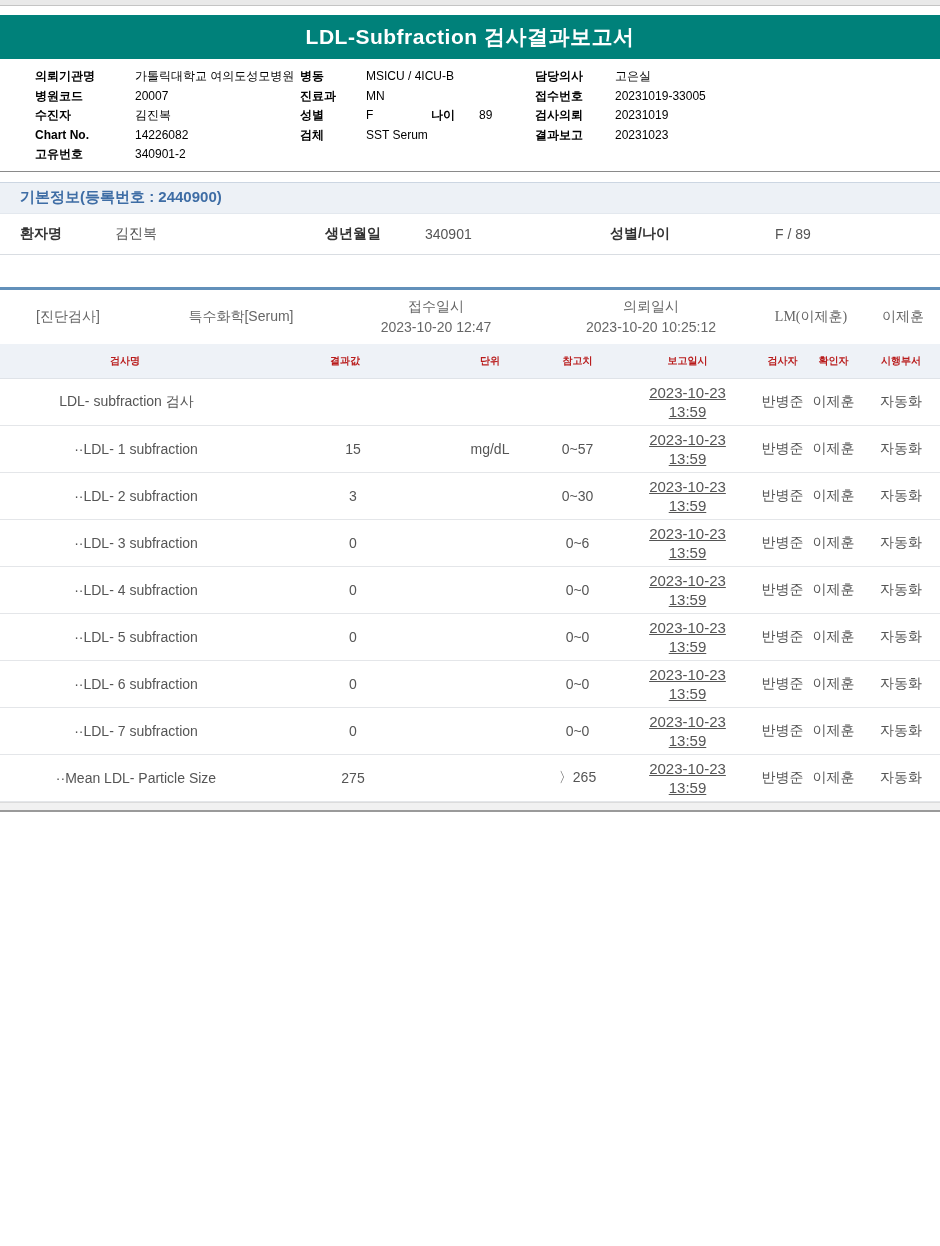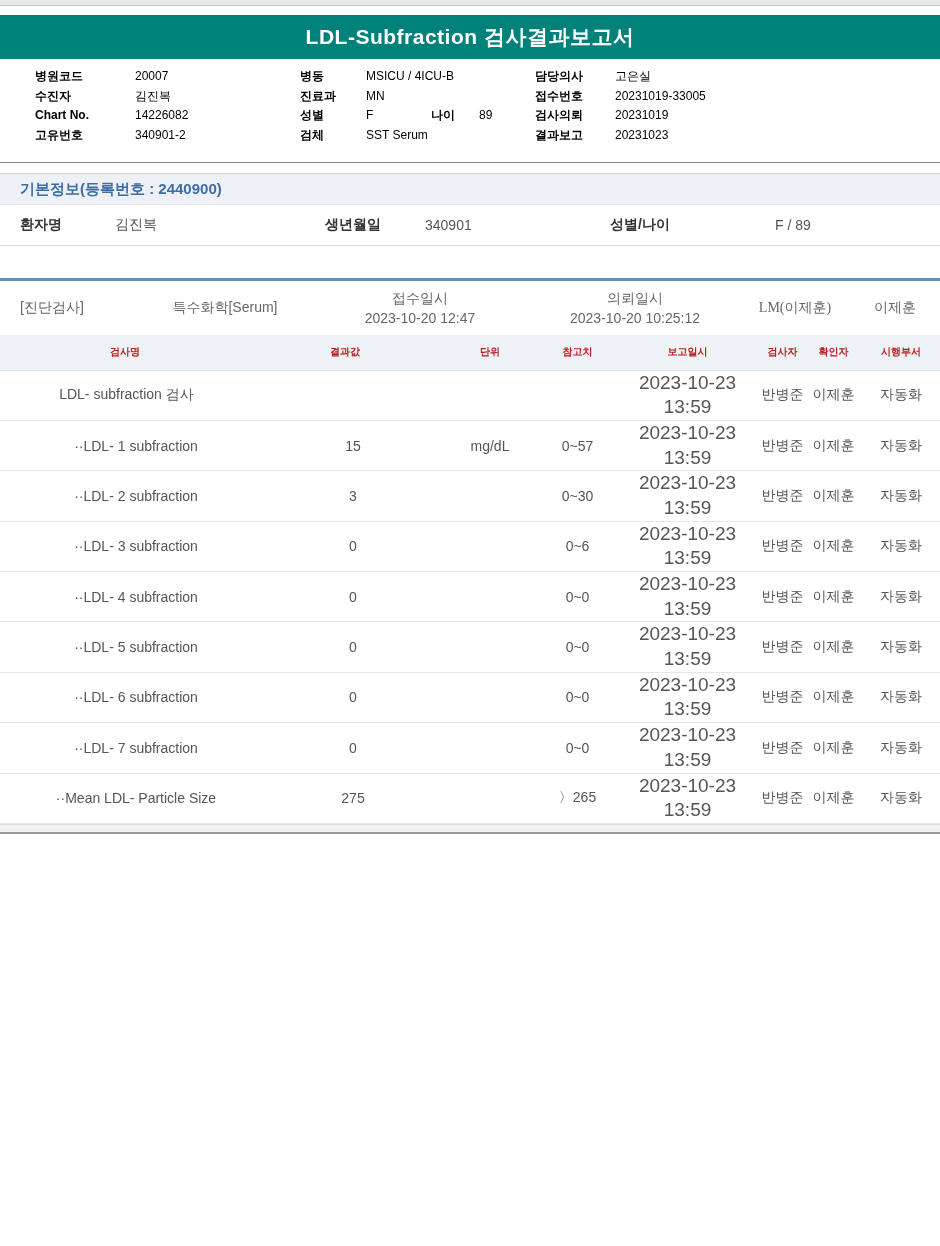--- a/index.html
+++ b/index.html
@@ -55,21 +55,21 @@
   }
   .bi-row.r1 { min-height: 60px; }
   .bi-row.r2 { min-height: 41px; }
   .bi-label { font-weight: bold; color: #333; }
   .bi-value { color: #555; }
 
   
   .exam-bar {
     margin-top: 32px; border-top: 3px solid #6290ba;
     display: flex; align-items: center; min-height: 57px;
-    font-size: 14px; color: #666;
+    font-size: 14px; color: #666; padding-left: 16px;
   }
   .ex-cat { width: 140px; padding-left: 20px; }
   .ex-group { width: 170px; text-align: center; }
   .ex-receipt { width: 220px; text-align: center; line-height: 1.45; }
   .ex-request { width: 210px; text-align: center; line-height: 1.45; }
   .ex-lab { width: 110px; text-align: center; font-family: Liberation Serif, serif; }
   .ex-approver { flex: 1; text-align: center; }
   .ex-dt { display: block; }
 
   
@@ -79,21 +79,21 @@
     height: 35px; text-align: center; font-size: 10px;
     border-bottom: 1px solid #dfe3e8;
   }
   table.results tbody td {
     height: 47px; border-bottom: 1px solid #e4e6e9; color: #555;
     vertical-align: middle; text-align: center;
   }
   td.c-name { text-align: left; padding-left: 22px; }
   tr.level0 td.c-name { padding-left: 3px; }
   td.c-result { text-align: left; padding-left: 16px; }
-  td.c-report { line-height: 1.3; font-size: 19px; }
+  td.c-report { line-height: 1.3; font-size: 15px; text-decoration: underline; }
   .rep-line { display: block; }
 
   
   .bottom-strip {
     height: 10px; background: #f1f1f1;
     border-top: 1px solid #dcdcdc; border-bottom: 2px solid #9a9a9a;
   }
 </style>
 </head>
 <body>
@@ -101,20 +101,24 @@
 <div class="page">
 
   <div class="top-strip"></div>
 
   <div class="title-bar">
     <span>LDL-Subfraction 검사결과보고서</span>
   </div>
 
   <div class="patient-header">
     <div class="ph-col ph-col1">
+        <div class="ph-row">
+          <span class="ph-label">의뢰기관명</span>
+          <span class="ph-value">가톨릭대학교 여의도성모병원</span>
+        </div>
         <div class="ph-row">
           <span class="ph-label">병원코드</span>
           <span class="ph-value">20007</span>
         </div>
         <div class="ph-row">
           <span class="ph-label">수진자</span>
           <span class="ph-value">김진복</span>
         </div>
         <div class="ph-row">
           <span class="ph-label">Chart No.</span>

